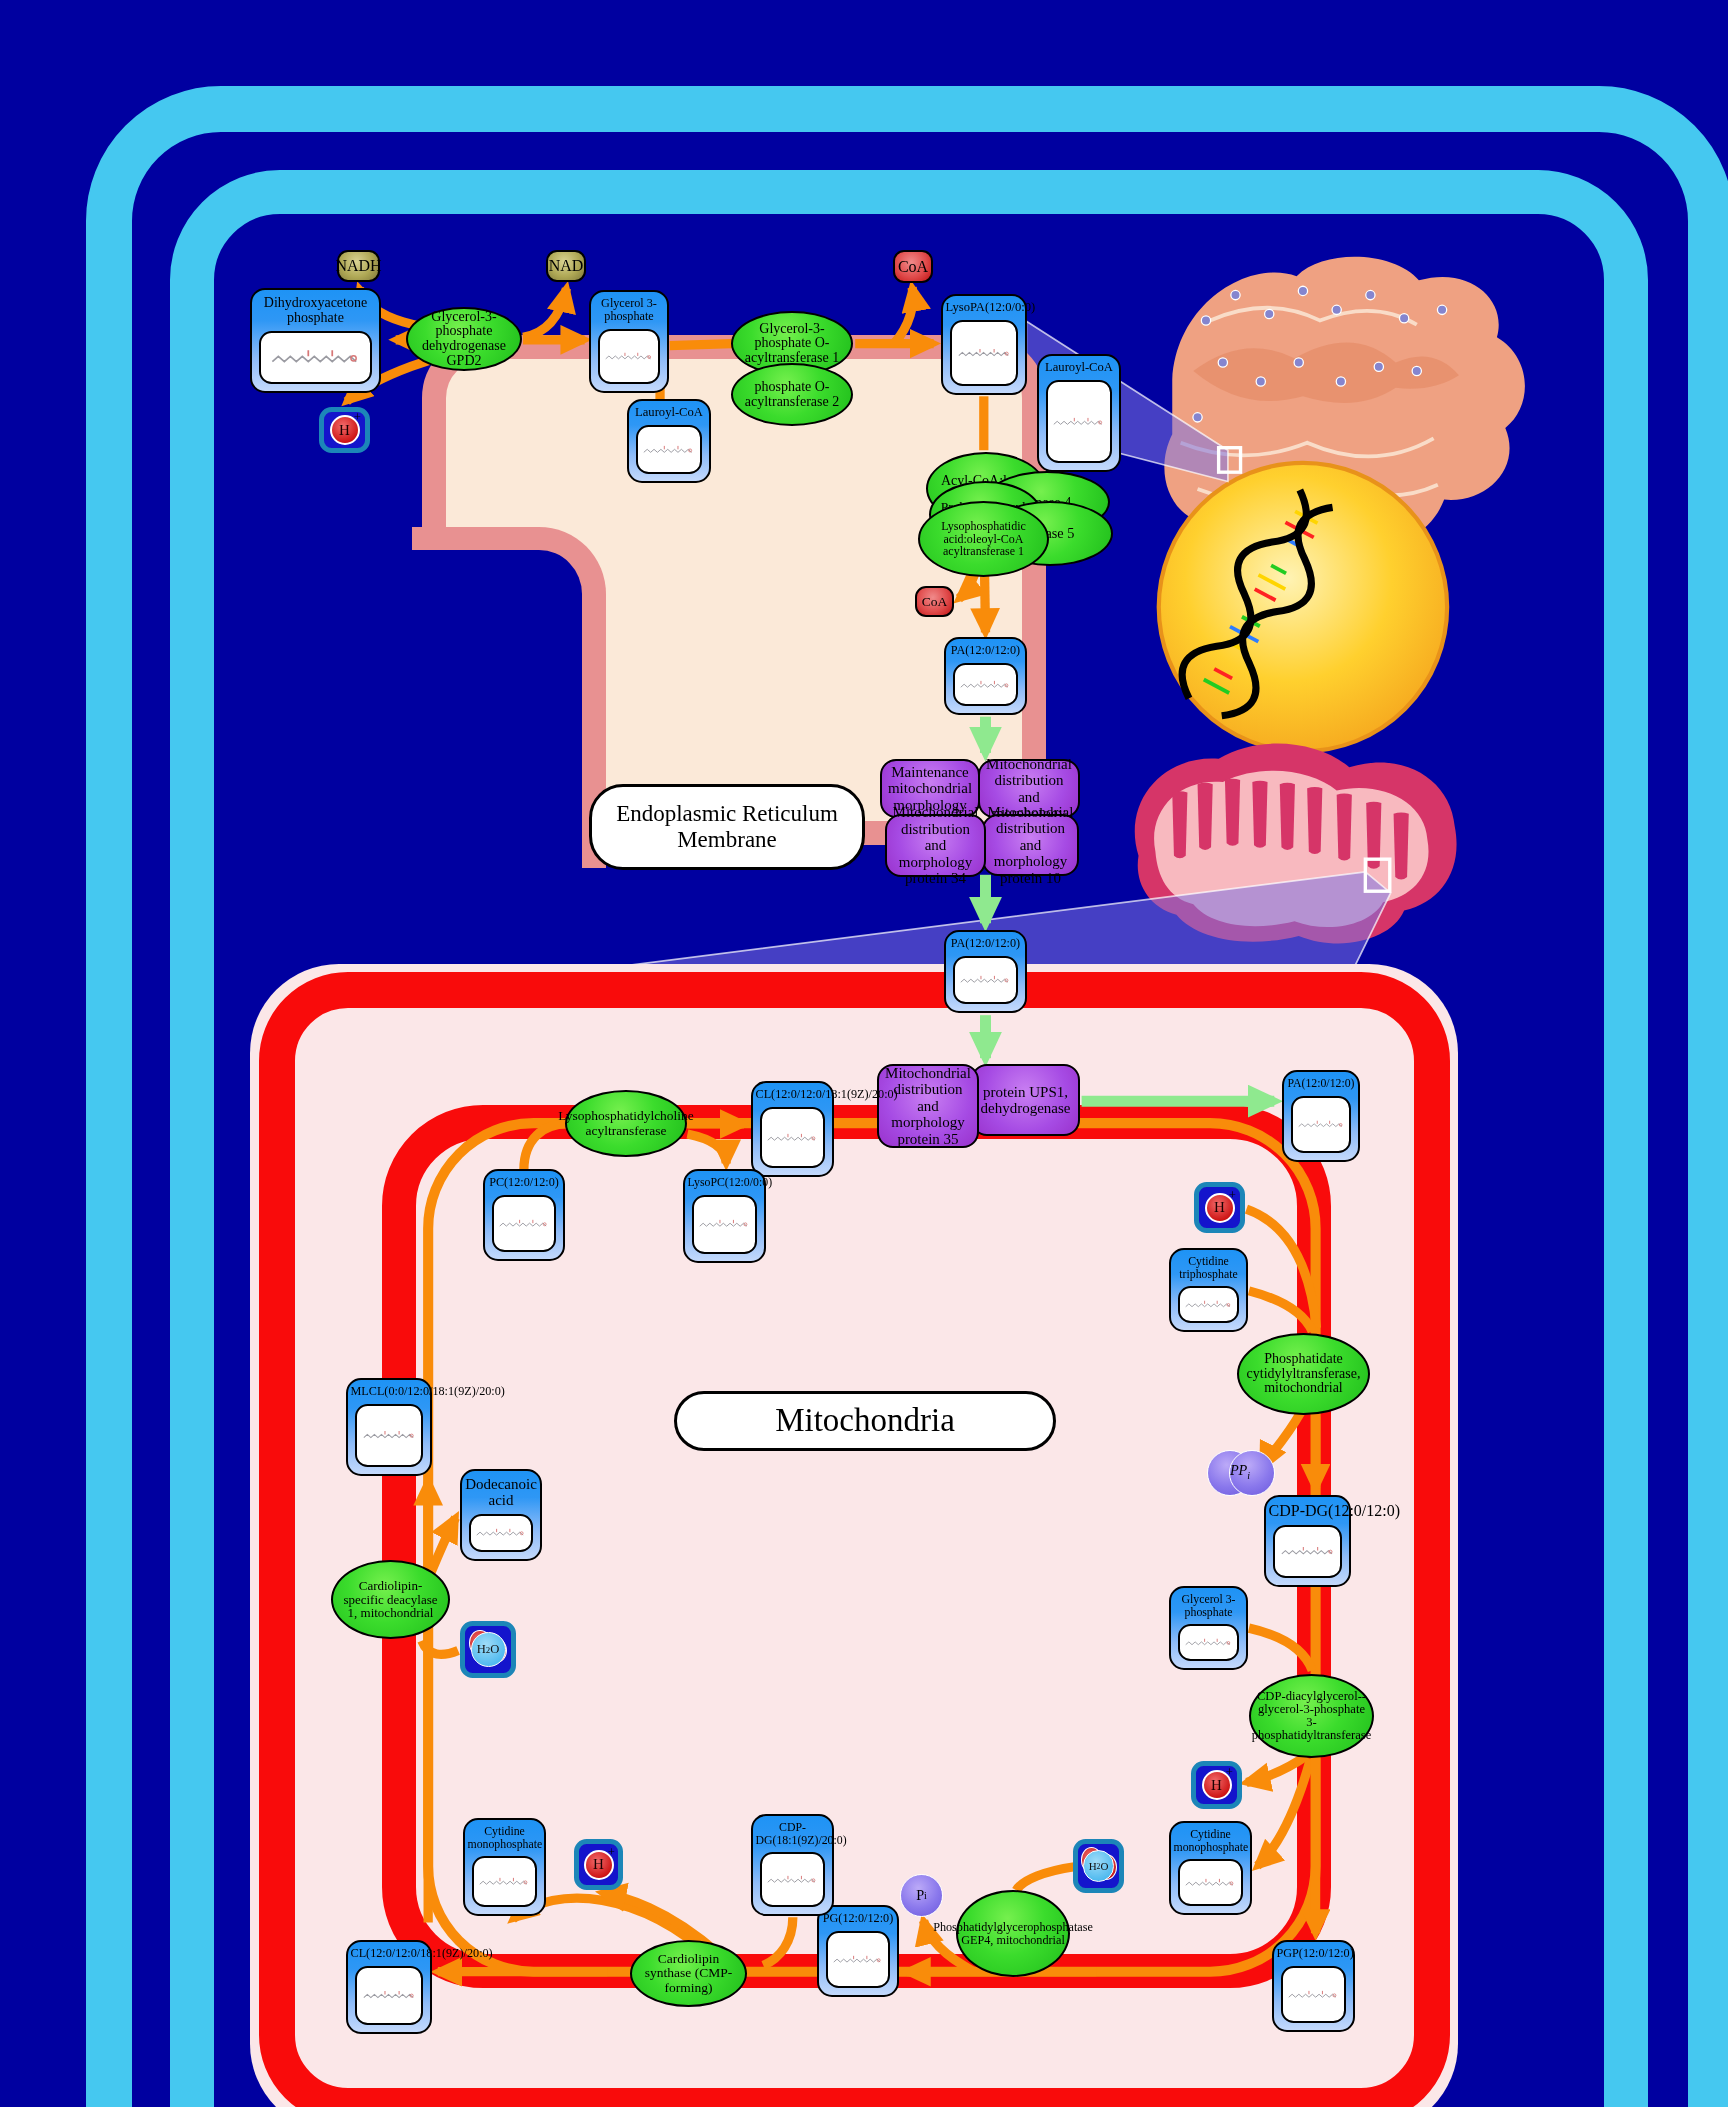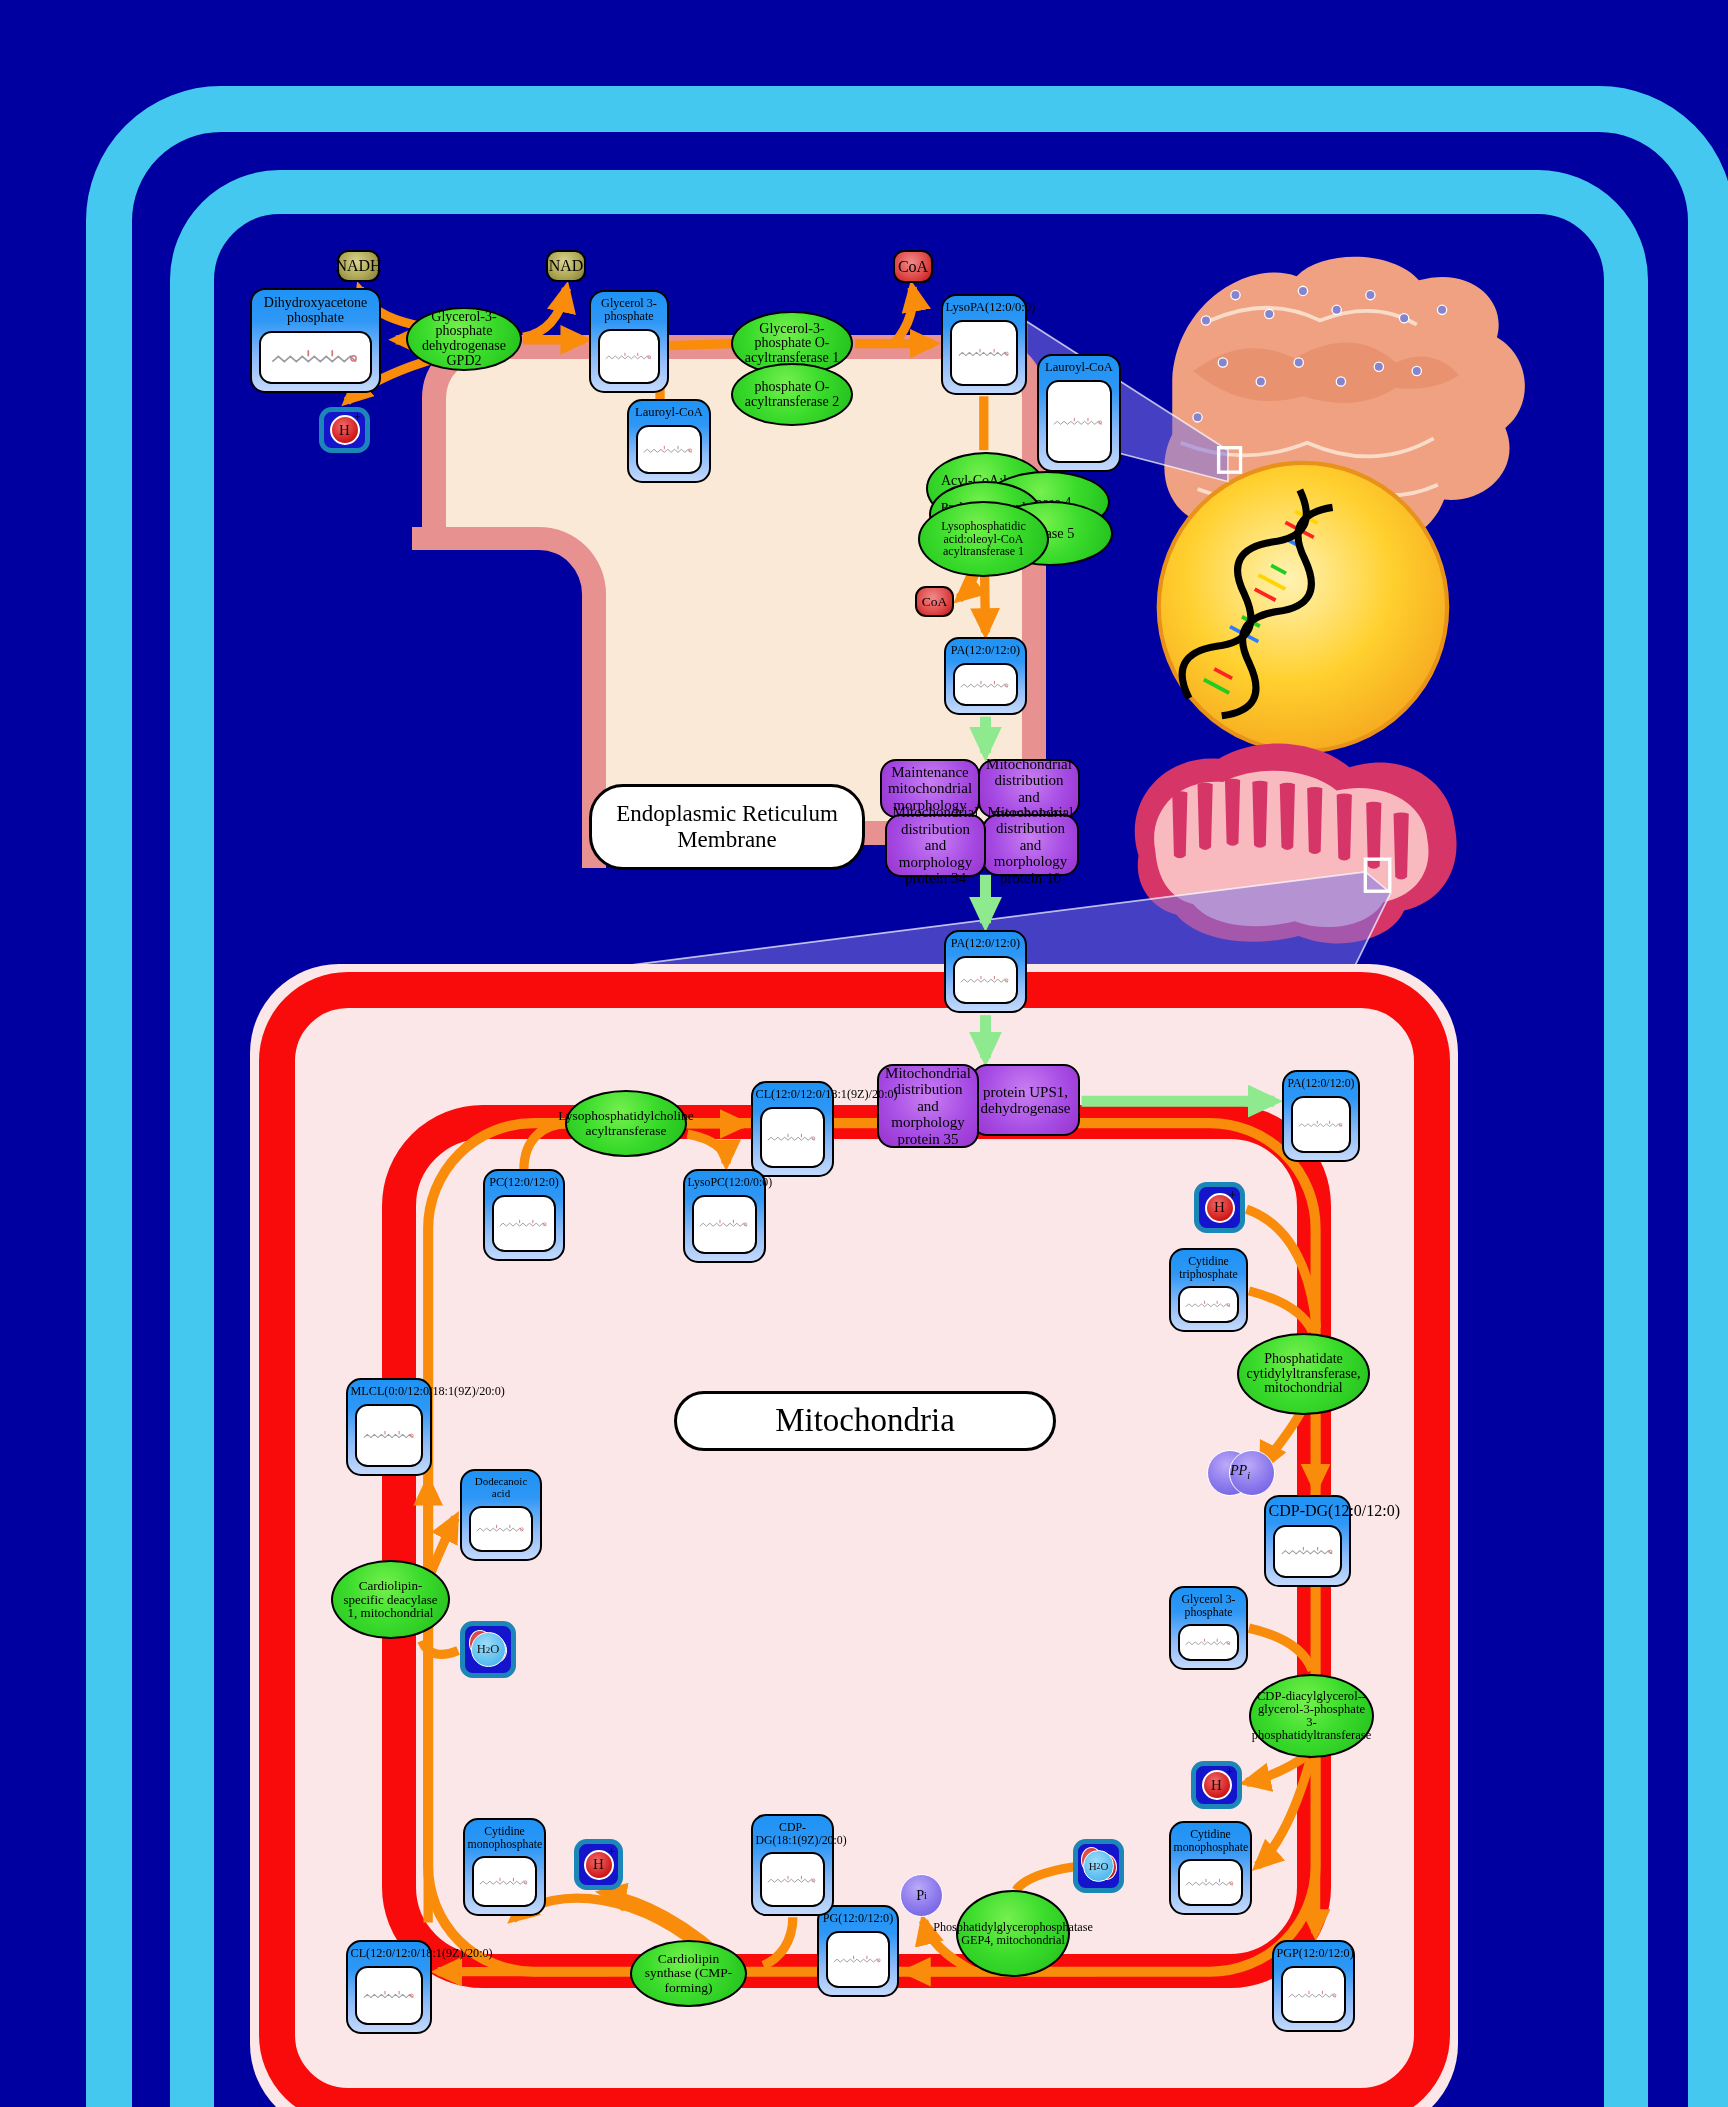--- a/index.html
+++ b/index.html
@@ -510,21 +510,21 @@
     </div>
   <div class="mbox" style="left:346px;top:1378px;width:86px;height:98px;">
     <div class="t nowrap" style="font-size:12.2px">MLCL(0:0/12:0/18:1(9Z)/20:0)</div>
       <div class="w">
         <svg class="mol" viewBox="0 0 135 32">
           <use href="#molzig"></use>
         </svg>
       </div>
     </div>
   <div class="mbox" style="left:460px;top:1469px;width:82px;height:92px;">
-    <div class="t" style="font-size:11px">Dodecanoic acid</div>
+    <div class="t" style="font-size:15px">Dodecanoic acid</div>
       <div class="w">
         <svg class="mol" viewBox="0 0 135 32">
           <use href="#molzig"></use>
         </svg>
       </div>
     </div>
 
   <div class="pill" style="left:589px;top:784px;width:276px;height:86px;font-size:23px;">
     <span>Endoplasmic Reticulum Membrane</span>
     </div>

